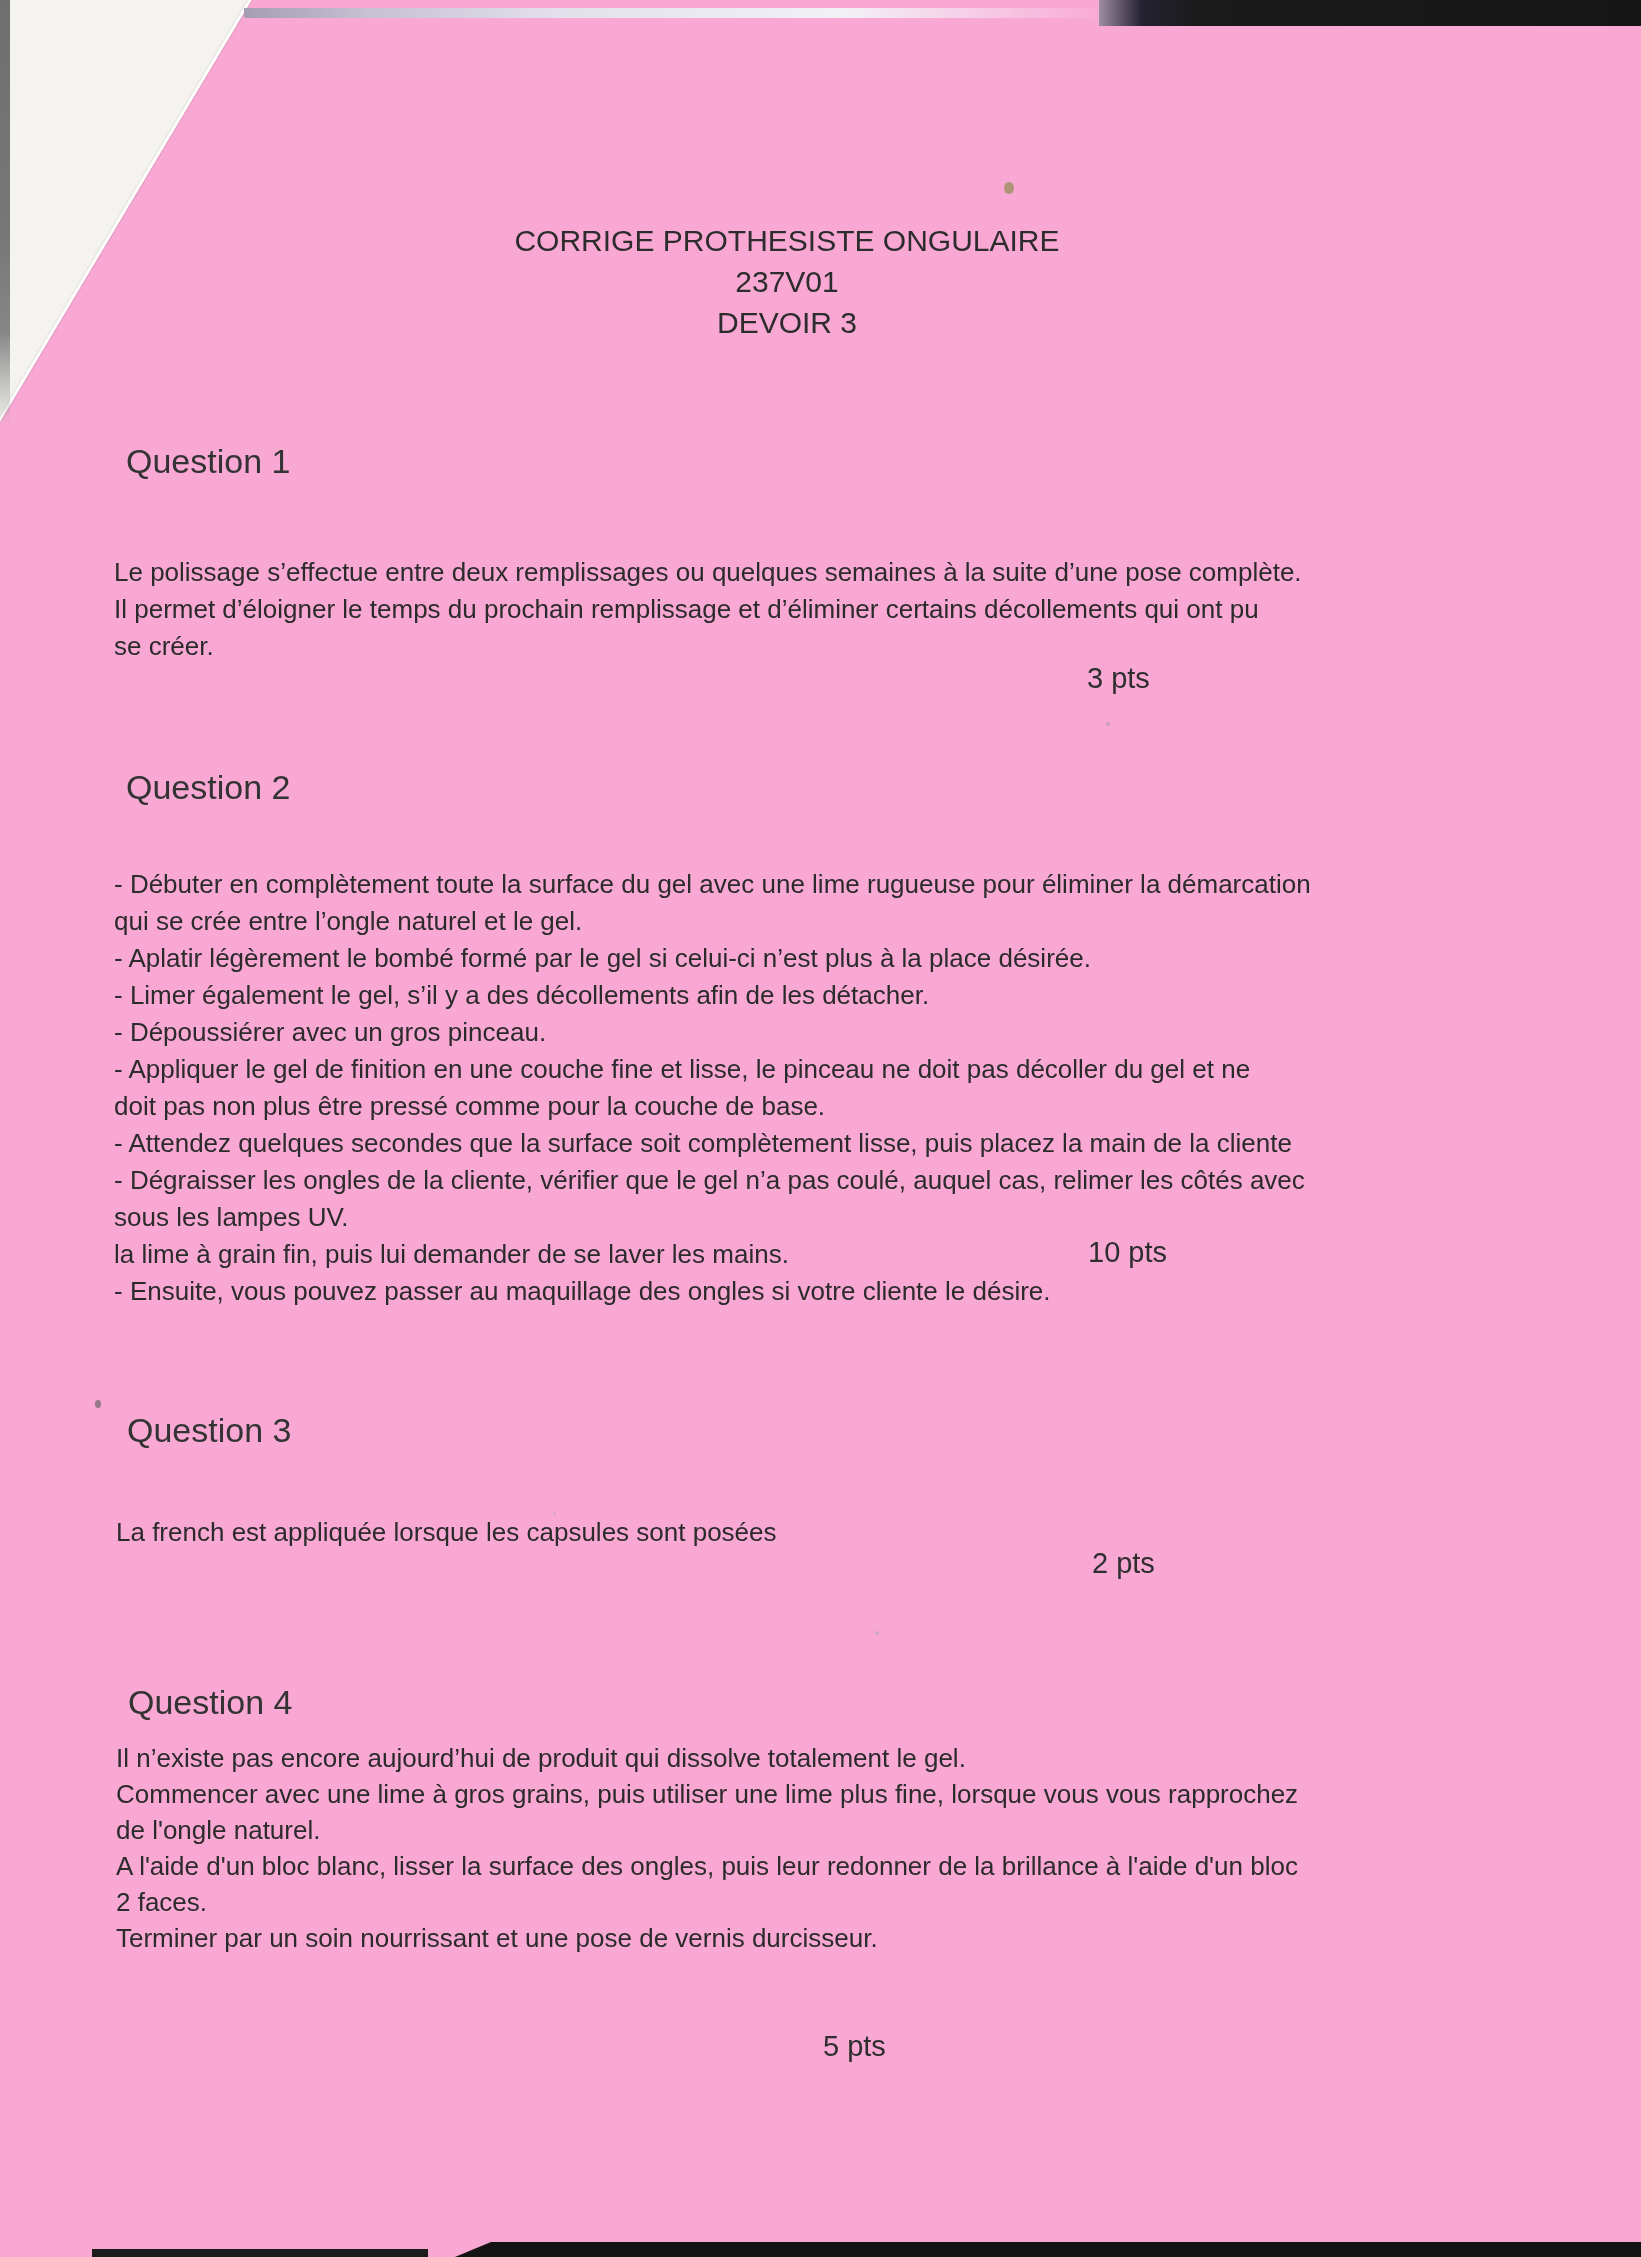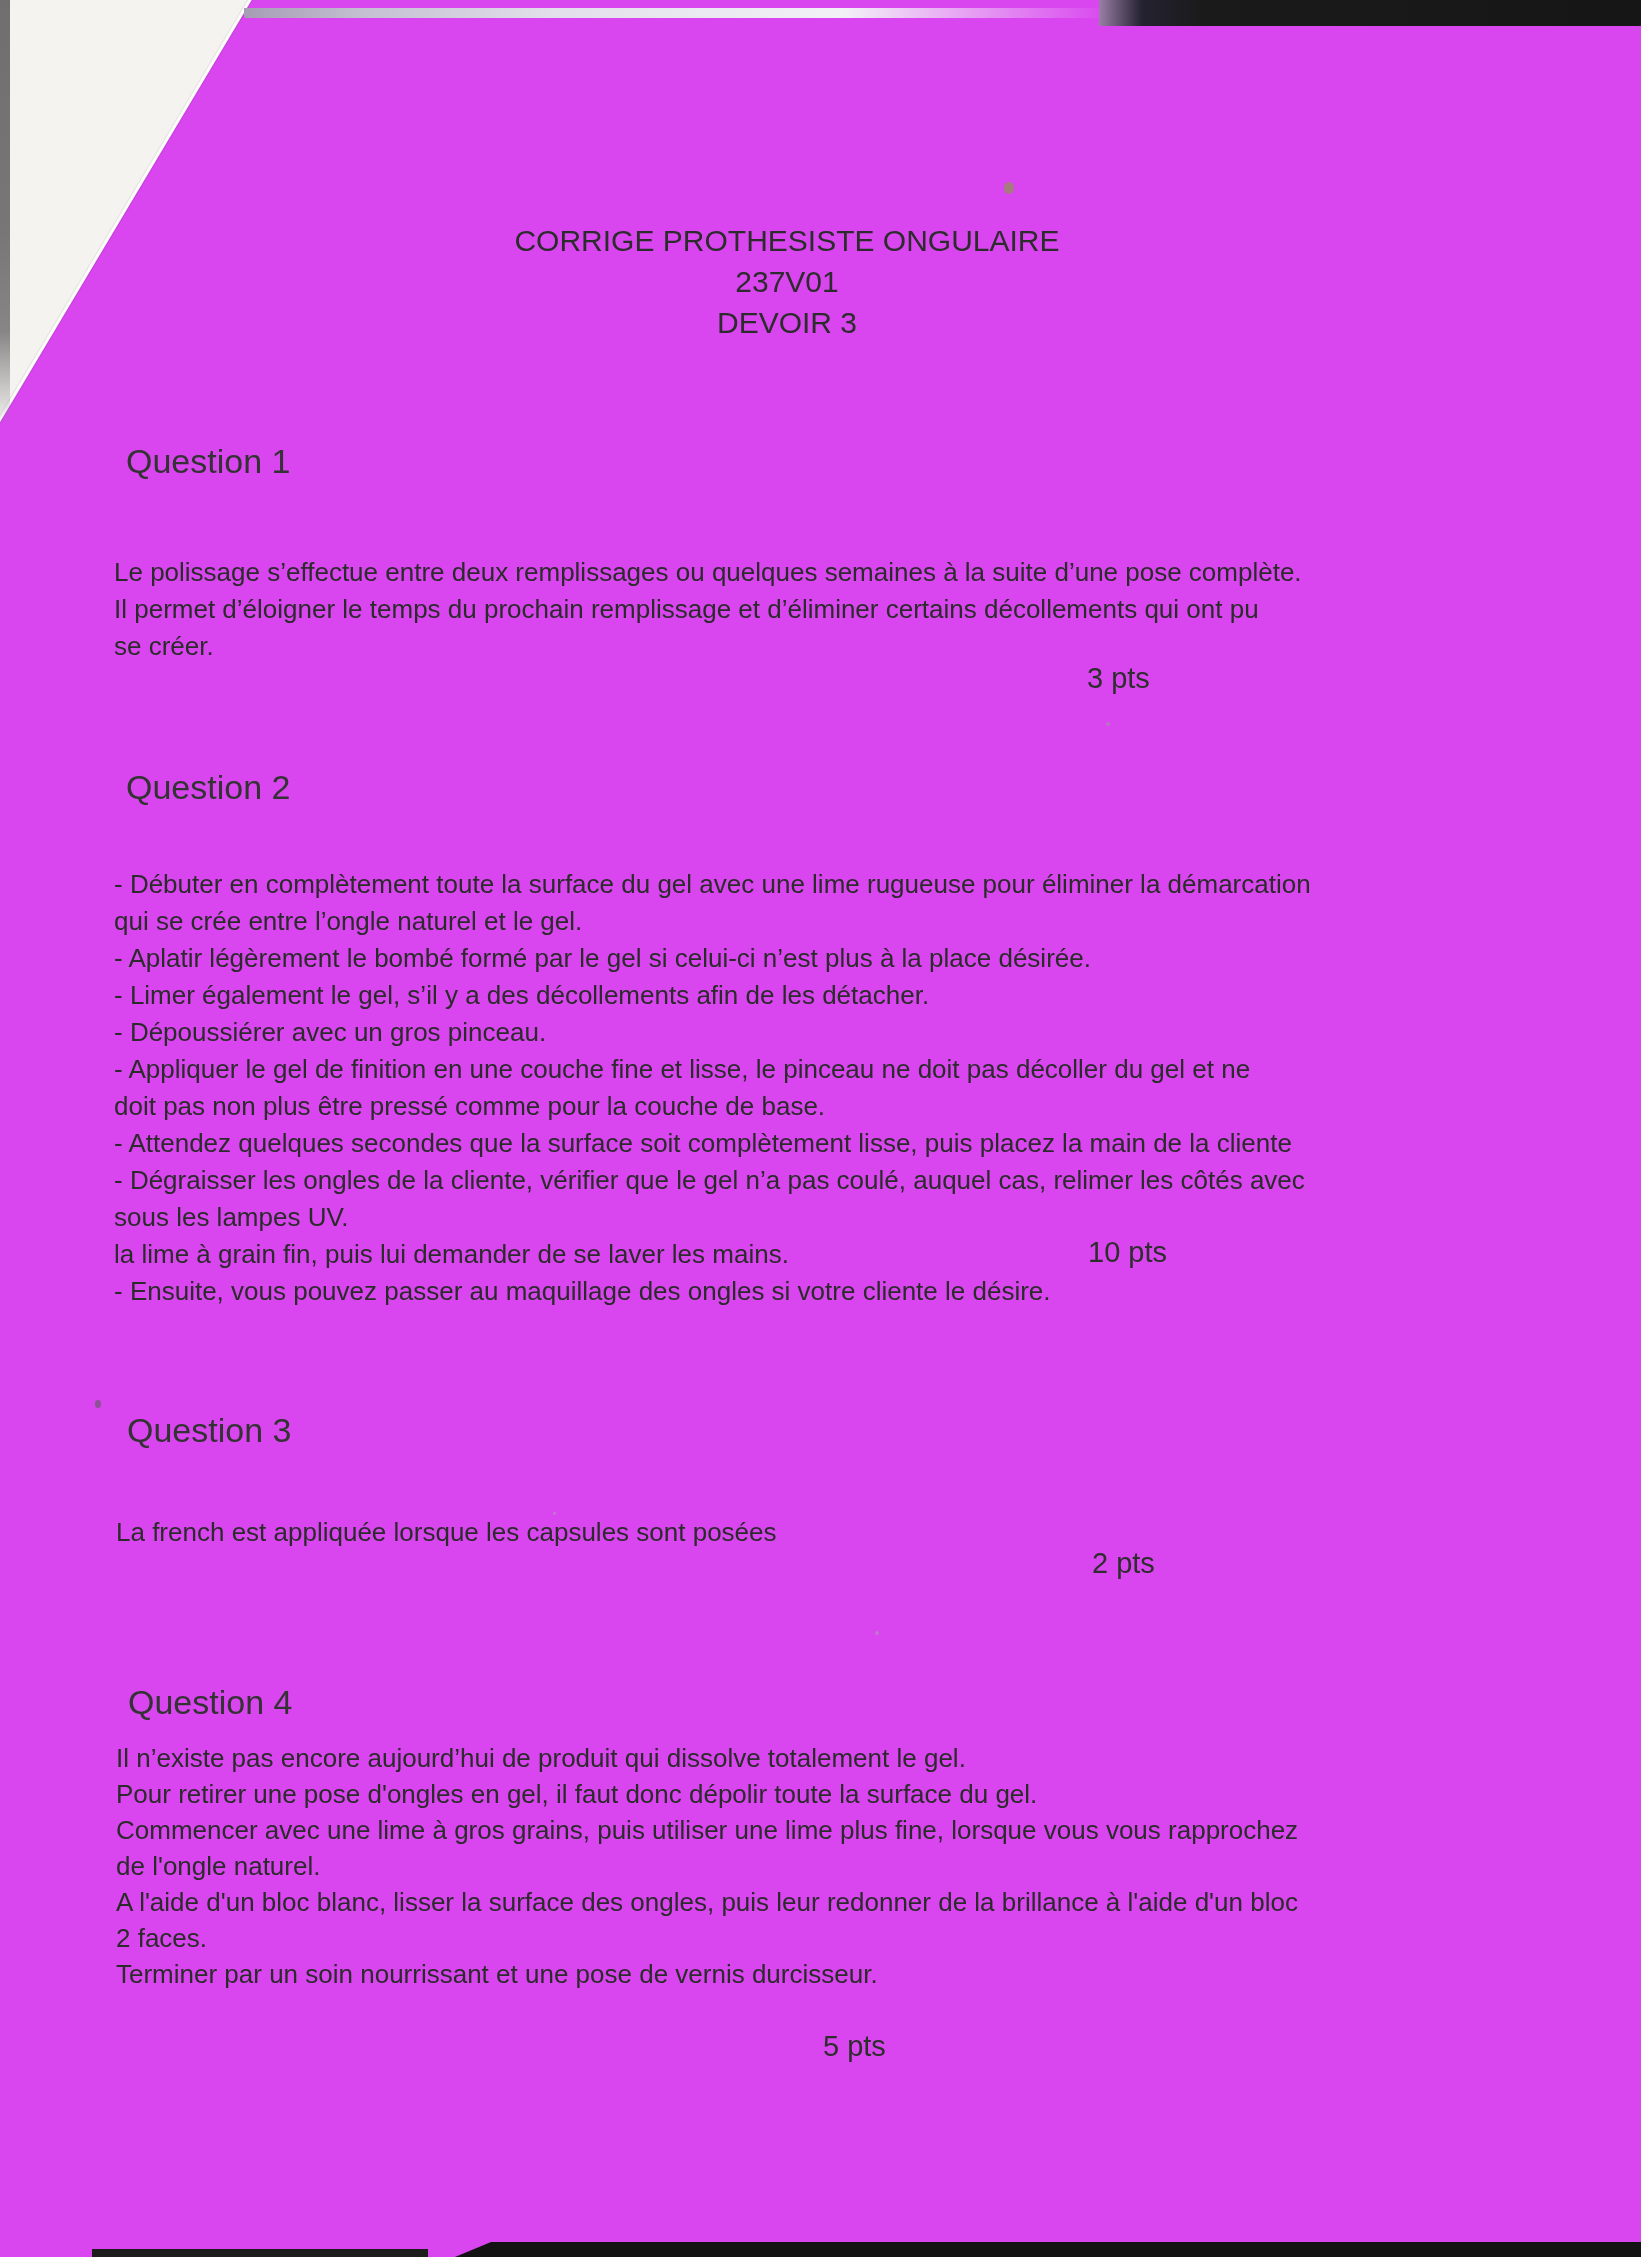--- a/index.html
+++ b/index.html
@@ -4,21 +4,21 @@
 <style>
   html, body {
     margin: 0;
     padding: 0;
     background: #ffffff;
   }
   .page {
     position: relative;
     width: 1641px;
     height: 2257px;
-    background: #d946ef;
+    background: #f9a8d4;
     overflow: hidden;
     font-family: "Liberation Sans", sans-serif;
     color: #2b2b2b;
   }
 
   
   .corner-shade {
     position: absolute;
     left: 0; top: 0;
     width: 251px; height: 421px;
@@ -173,21 +173,20 @@
 
   <h2 id="h-q3" class="qheading">Question 3</h2>
   <div id="b-q3" class="answer lh38">
       <div class="line">La french est appliquée lorsque les capsules sont posées</div>
     </div>
   <div id="p-q3" class="pts">2 pts</div>
 
   <h2 id="h-q4" class="qheading">Question 4</h2>
   <div id="b-q4" class="answer lh37">
       <div class="line">Il n’existe pas encore aujourd’hui de produit qui dissolve totalement le gel.</div>
-      <div class="line">Pour retirer une pose d'ongles en gel, il faut donc dépolir toute la surface du gel.</div>
       <div class="line">Commencer avec une lime à gros grains, puis utiliser une lime plus fine, lorsque vous vous rapprochez</div>
       <div class="line">de l'ongle naturel.</div>
       <div class="line">A l'aide d'un bloc blanc, lisser la surface des ongles, puis leur redonner de la brillance à l'aide d'un bloc</div>
       <div class="line">2 faces.</div>
       <div class="line">Terminer par un soin nourrissant et une pose de vernis durcisseur.</div>
     </div>
   <div id="p-q4" class="pts">5 pts</div>
 
 </div>
 

